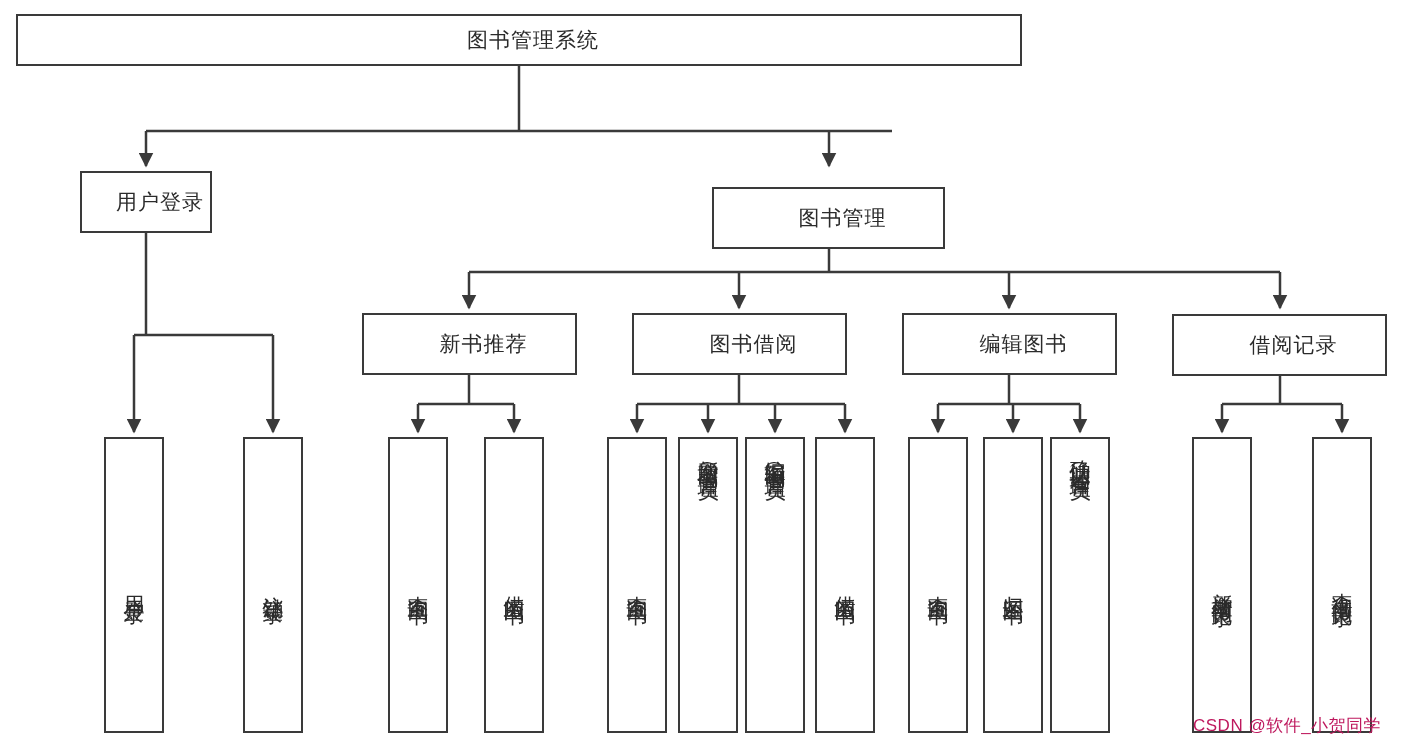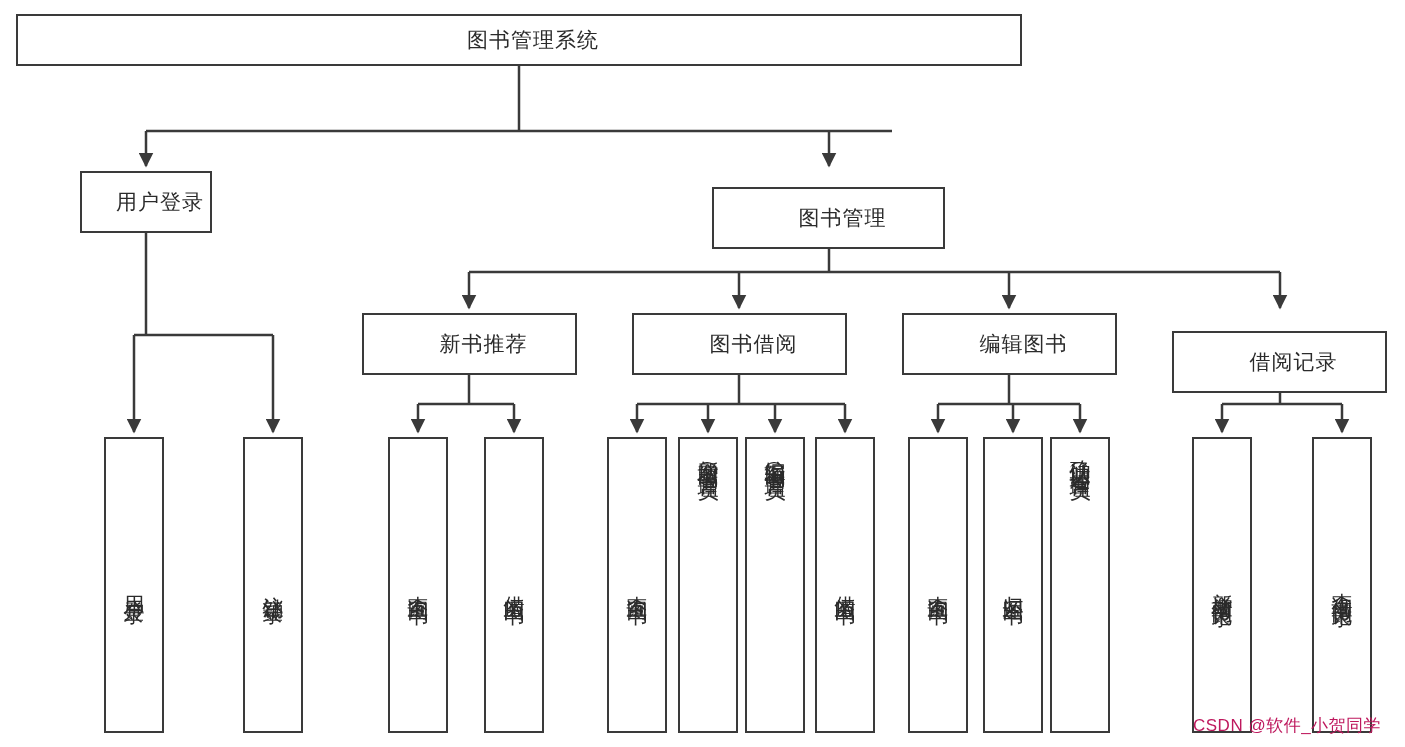--- a/index.html
+++ b/index.html
@@ -117,21 +117,21 @@
   </svg>
 
   <div class="node node-h" style="left: 16px; top: 14px; width: 1006px; height: 52px;">图书管理系统</div>
 
   <div class="node node-h" style="left: 80px; top: 171px; width: 132px; height: 62px;">用户登录</div>
   <div class="node node-h" style="left: 712px; top: 171px; width: 233px; height: 62px; margin-top: 16px;">图书管理</div>
 
   <div class="node node-h" style="left: 362px; top: 313px; width: 215px; height: 62px;">新书推荐</div>
   <div class="node node-h" style="left: 632px; top: 313px; width: 215px; height: 62px;">图书借阅</div>
   <div class="node node-h" style="left: 902px; top: 313px; width: 215px; height: 62px;">编辑图书</div>
-  <div class="node node-h" style="left: 1172px; top: 331px; width: 215px; height: 62px;">借阅记录</div>
+  <div class="node node-h" style="left: 1172px; top: 314px; width: 215px; height: 62px;">借阅记录</div>
 
   <div class="node node-v" style="left: 104px; top: 437px; width: 60px; height: 296px;">用户登录</div>
   <div class="node node-v" style="left: 243px; top: 437px; width: 60px; height: 296px;">注销登录</div>
   <div class="node node-v" style="left: 388px; top: 437px; width: 60px; height: 296px;">查询图书</div>
   <div class="node node-v" style="left: 484px; top: 437px; width: 60px; height: 296px;">借阅图书</div>
   <div class="node node-v" style="left: 607px; top: 437px; width: 60px; height: 296px;">查询图书</div>
   <div class="node node-v top" style="left: 678px; top: 437px; width: 60px; height: 296px;">新增图书（管理员）</div>
   <div class="node node-v top" style="left: 745px; top: 437px; width: 60px; height: 296px;">编辑图书（管理员）</div>
   <div class="node node-v" style="left: 815px; top: 437px; width: 60px; height: 296px;">借阅图书</div>
   <div class="node node-v" style="left: 908px; top: 437px; width: 60px; height: 296px;">查询图书</div>

